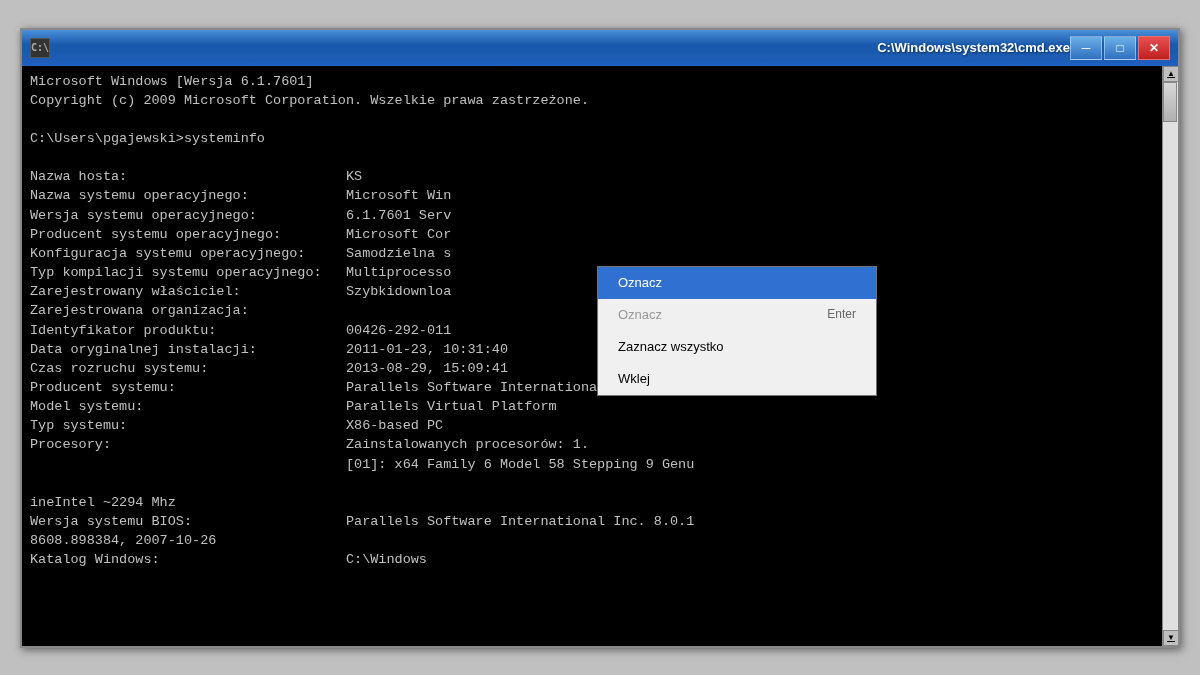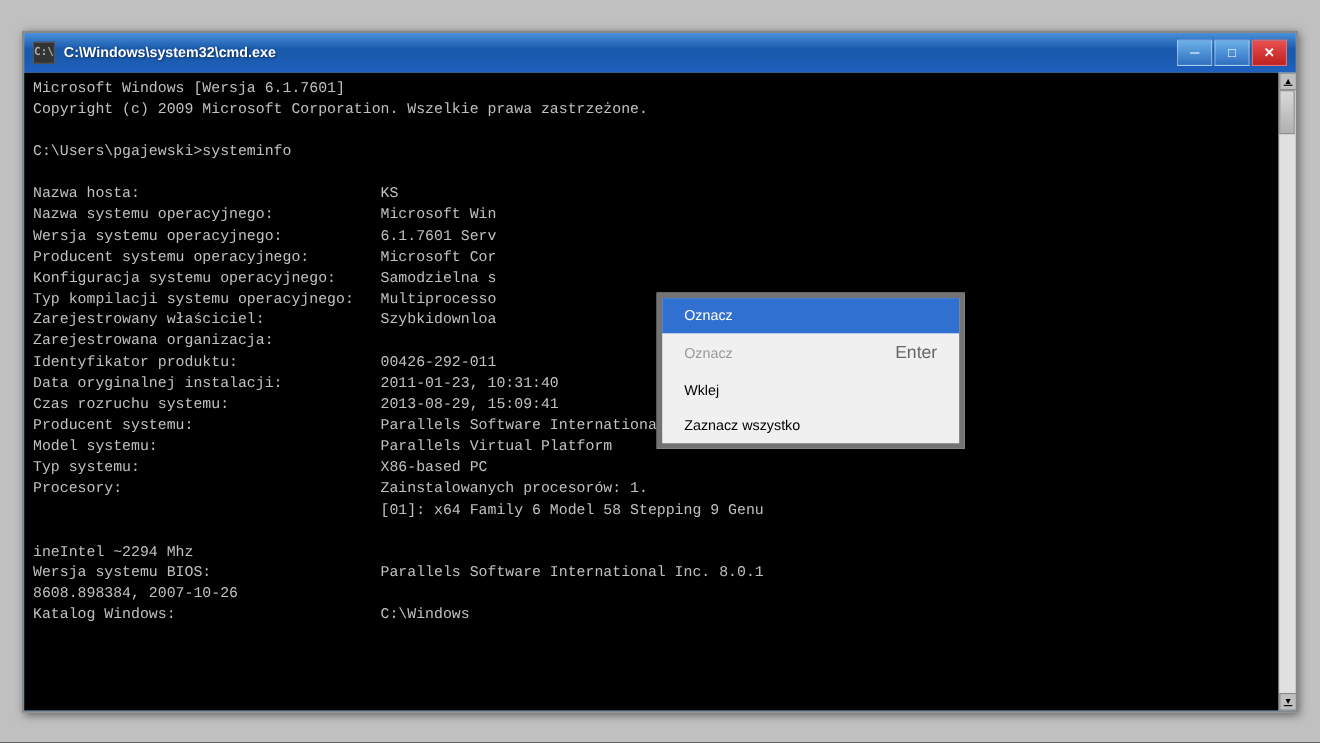--- a/index.html
+++ b/index.html
@@ -47,20 +47,21 @@
       font-family: monospace;
       flex-shrink: 0;
     }
 
     .title-bar-text {
       flex: 1;
       color: white;
       font-size: 13px;
       font-weight: bold;
       text-shadow: 1px 1px 2px rgba(0,0,0,0.5);
+      text-align: right;
     }
 
     .title-bar-buttons {
       display: flex;
       gap: 2px;
     }
 
     .title-btn {
       width: 32px;
       height: 24px;
@@ -137,21 +138,21 @@
       top: 0;
       left: 0;
     }
 
     .context-menu {
       position: absolute;
       top: 200px;
       left: 575px;
       width: 280px;
       background: #f0f0f0;
-      border: 5px solid #737373;
+      border: 1px solid #737373;
       box-shadow: 3px 3px 8px rgba(0,0,0,0.3);
       z-index: 100;
     }
 
     .context-menu-item {
       padding: 7px 20px;
       font-family: Arial, sans-serif;
       font-size: 13px;
       color: #000;
       cursor: pointer;
@@ -165,21 +166,21 @@
       color: white;
     }
 
     .context-menu-item.disabled {
       color: #999;
       cursor: default;
     }
 
     .shortcut {
       color: #666;
-      font-size: 16px;
+      font-size: 12px;
     }
 
     pre {
       font-family: 'Courier New', Courier, monospace;
       font-size: 13.5px;
       line-height: 1.42;
       white-space: pre;
       color: #c0c0c0;
     }
   </style>
@@ -231,24 +232,24 @@
 
       <div class="context-menu">
         <div class="context-menu-item active">
           <span>Oznacz</span>
         </div>
         <div class="context-menu-item disabled">
           <span>Oznacz</span>
           <span class="shortcut">Enter</span>
         </div>
         <div class="context-menu-item">
+          <span>Zaznacz wszystko</span>
+        </div>
+        <div class="context-menu-item">
           <span>Wklej</span>
-        </div>
-        <div class="context-menu-item">
-          <span>Zaznacz wszystko</span>
         </div>
       </div>
     </div>
 
     <div class="scrollbar">
       <div class="scroll-btn">▲</div>
       <div class="scroll-track">
         <div class="scroll-thumb"></div>
       </div>
       <div class="scroll-btn">▼</div>

